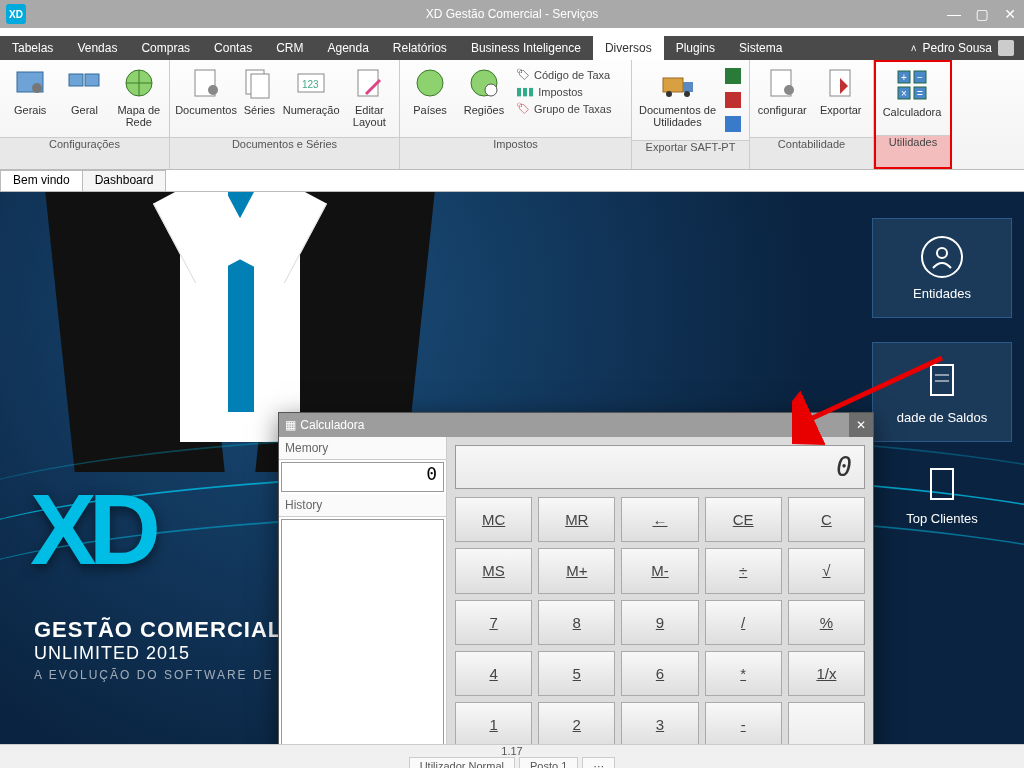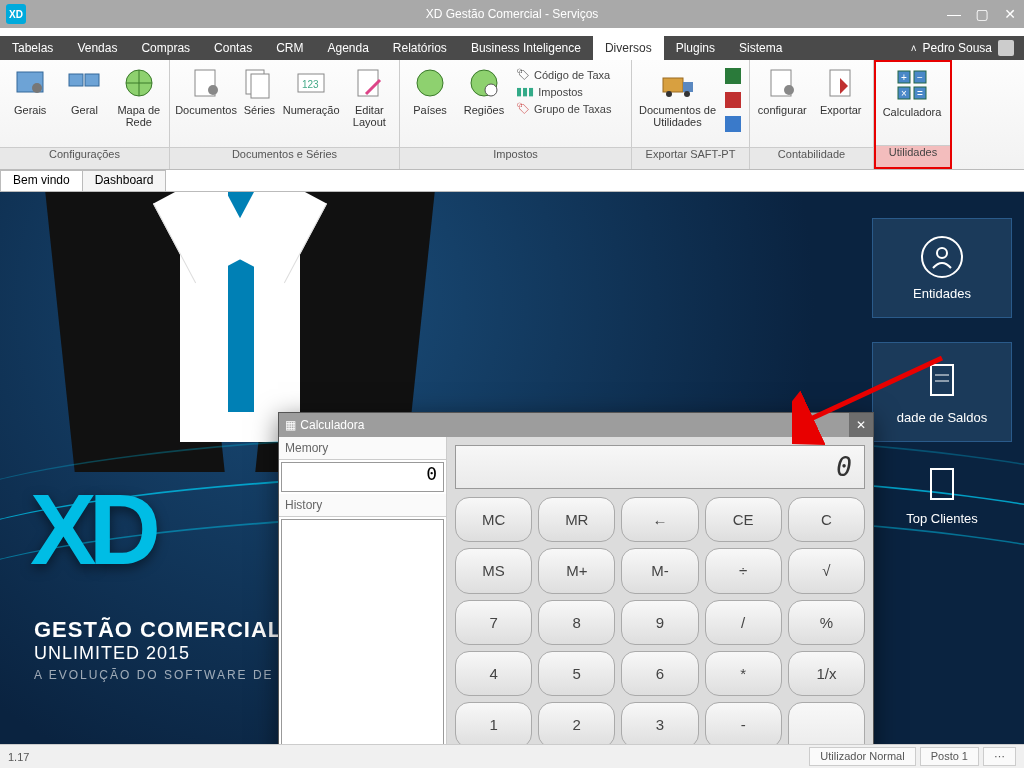--- a/index.html
+++ b/index.html
@@ -18,21 +18,21 @@
   .menubar .item { padding: 0 12px; height: 24px; display:flex; align-items:center; }
   .menubar .item.active { background: #fff; color:#333; }
   .menubar .spacer { flex: 1; }
   .menubar .user { padding: 0 10px; display:flex; align-items:center; gap:6px;}
   .menubar .avatar { width:16px; height:16px; background:#ccc; border-radius:2px;}
 
   
   .ribbon { height: 110px; background: linear-gradient(#fdfdfd,#f2f2f2); border-bottom:1px solid #bbb; display:flex; }
   .rgroup { border-right:1px solid #ccc; display:flex; flex-direction:column; }
   .rgroup-body { flex:1; display:flex; align-items:flex-start; padding:4px 6px; gap:6px;}
-  .rgroup-label { height:22px; background:#e8e8e8; font-size:11px; color:#555; text-align:center; border-top:1px solid #ccc;}
+  .rgroup-label { height:32px; background:#e8e8e8; font-size:11px; color:#555; text-align:center; border-top:1px solid #ccc;}
   .rbtn { display:flex; flex-direction:column; align-items:center; width:60px; font-size:11px; color:#333; text-align:center; line-height:1.1; gap:4px; padding-top:2px;}
   .rbtn .ricon { width:34px; height:34px; display:flex; align-items:center; justify-content:center;}
   .rlist { display:flex; flex-direction:column; font-size:11px; color:#444; gap:4px; justify-content:center; padding:4px 2px;}
   .rlist-item { display:flex; align-items:center; gap:4px;}
   .rgroup.highlight { border:2px solid #e80000; }
   .rgroup.highlight .rgroup-label { background:#f3bdbd; color:#444;}
 
   
   .tabs2 { height:22px; display:flex; background:#fff; border-bottom:1px solid #bbb; font-size:12px; }
   .tab2 { padding:2px 12px; border:1px solid #bbb; border-bottom:none; background:#f5f5f5; margin-right:-1px;}
@@ -67,28 +67,28 @@
   .calcwin .chead { height:24px; background:#9d9d9d; color:#fff; font-size:12px; display:flex; align-items:center; justify-content:space-between; padding-left:6px;}
   .calcwin .chead .cclose { width:24px; height:24px; background:#6d6d6d; display:flex; align-items:center; justify-content:center;}
   .calcwin .cbody { display:flex; height:370px;}
   .calcwin .cleft { width:168px; border-right:1px solid #ccc; display:flex; flex-direction:column;}
   .calcwin .section-label { font-size:12px; color:#666; padding:4px 6px; border-bottom:1px solid #ccc; background:#fafafa;}
   .calcwin .memval { height:30px; border:1px solid #999; margin:2px; font-size:18px; text-align:right; padding-right:6px; font-family:monospace;}
   .calcwin .hist { flex:1; border:1px solid #999; margin:2px; background:#fff;}
   .calcwin .cright { flex:1; background:#dcdcdc; padding:8px; display:flex; flex-direction:column; gap:8px;}
   .calcwin .display { height:44px; background:linear-gradient(#f7f7f7,#eaeaea); border:1px solid #999; font-family:monospace; font-size:26px; text-align:right; padding:6px 12px; font-style:italic; color:#333;}
   .calcwin .keys { flex:1; display:grid; grid-template-columns:repeat(5,1fr); grid-auto-rows:1fr; gap:6px;}
-  .calcwin .key { background:linear-gradient(#f8f8f8,#dedede); border:1px solid #aaa; border-radius:14px; display:flex; align-items:center; justify-content:center; font-size:15px; color:#444;}
+  .calcwin .key { background:linear-gradient(#f8f8f8,#dedede); border:1px solid #aaa; border-radius:0; display:flex; align-items:center; justify-content:center; font-size:15px; color:#444;text-decoration:underline;}
   .calcwin .key.tall2 { grid-row: span 2;}
 
   
   .arrow { position:absolute; left:792px; top:160px; pointer-events:none;}
 
   
-  .status { position:absolute; bottom:0; left:0; right:0; height:24px; background:#f0f0f0; border-top:1px solid #ccc; display:flex; align-items:center; font-size:11px; color:#555; padding:0 8px; justify-content:space-between;}
+  .status { position:absolute; bottom:0; left:0; right:0; height:24px; background:#f0f0f0; border-top:1px solid #ccc; display:flex; align-items:center; font-size:11px; color:#555; padding:0 8px; justify-content:space-between;flex-direction:column;}
   .status .right { display:flex; gap:4px;}
   .status .chip { border:1px solid #ccc; padding:2px 10px; background:#fafafa;}
 </style>
 </head>
 <body>
 
 <div class="titlebar">
   <div class="left">
     <div class="logo">XD</div>
   </div>

